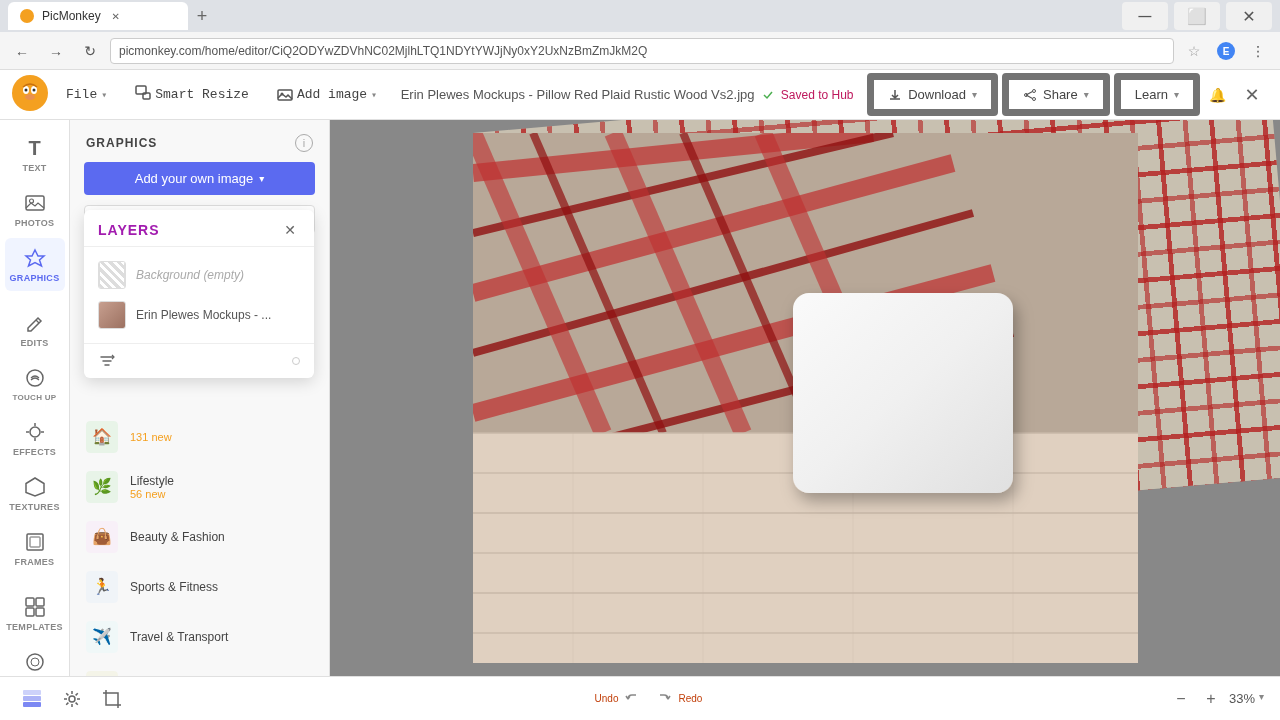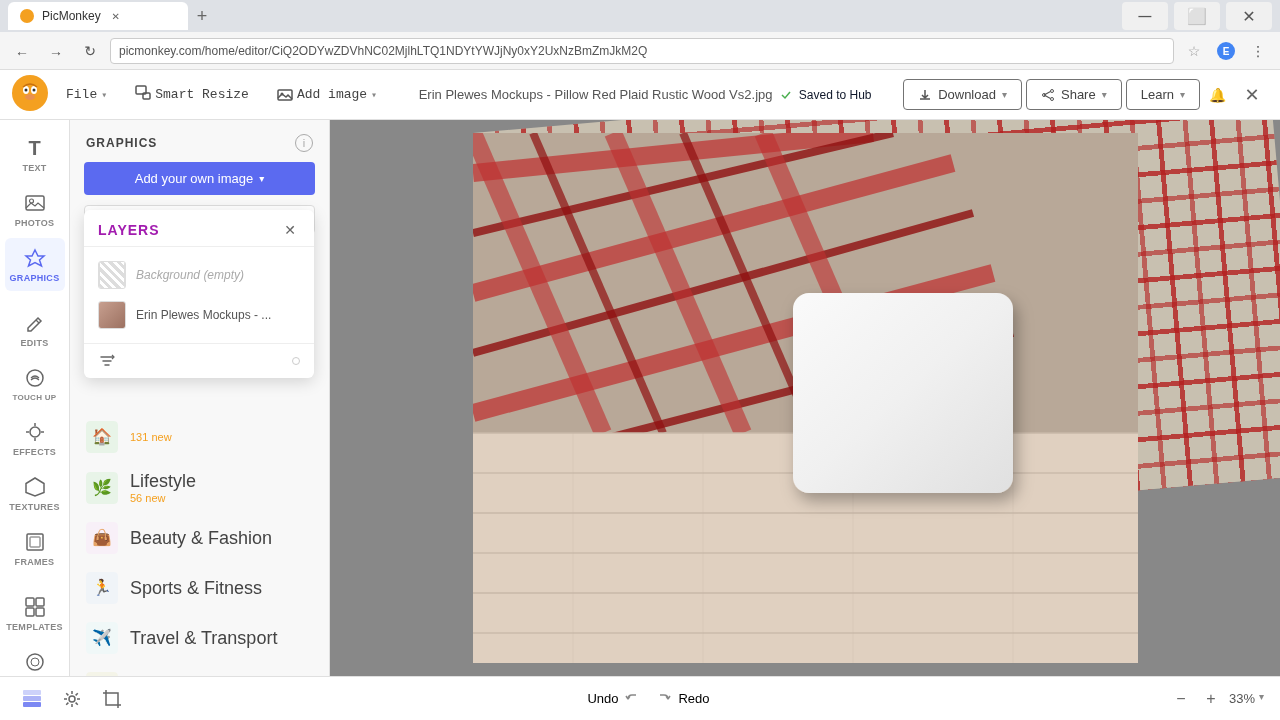--- a/index.html
+++ b/index.html
@@ -17,23 +17,23 @@
     .nav-btn { width: 28px; height: 28px; border-radius: 4px; display: flex; align-items: center; justify-content: center; color: #555; cursor: pointer; font-size: 14px; }
     .address-bar { flex: 1; height: 26px; border: 1px solid #ccc; border-radius: 4px; padding: 0 8px; font-size: 11px; color: #333; background: #fff; display: flex; align-items: center; }
     .toolbar-right { display: flex; align-items: center; gap: 4px; }
     .toolbar-icon { width: 28px; height: 28px; display: flex; align-items: center; justify-content: center; color: #555; cursor: pointer; font-size: 14px; }
 
     
     .app { display: flex; flex-direction: column; height: calc(720px - 70px); }
     .app-header { height: 50px; background: #fff; border-bottom: 1px solid #e0e0e0; display: flex; align-items: center; padding: 0 12px; gap: 8px; }
     .header-btn { display: flex; align-items: center; gap: 4px; padding: 6px 10px; border-radius: 4px; cursor: pointer; font-size: 13px; color: #444; border: none; background: none; font-family: Liberation Mono, monospace; }
     .header-center { flex: 1; display: flex; align-items: center; justify-content: center; gap: 8px; font-size: 13px; color: #555; }
-    .saved-badge { color: #0f172a; font-size: 12px; }
+    .saved-badge { color: #be185d; font-size: 12px; }
     .header-right { display: flex; align-items: center; gap: 4px; }
-    .header-action-btn { display: flex; align-items: center; gap: 6px; padding: 7px 14px; border-radius: 4px; cursor: pointer; font-size: 13px; color: #444; border: 1px solid #737373; background: #fff; }
+    .header-action-btn { display: flex; align-items: center; gap: 6px; padding: 7px 14px; border-radius: 4px; cursor: pointer; font-size: 13px; color: #444; border: 7px solid #737373; background: #fff; }
     .close-editor-btn { width: 32px; height: 32px; display: flex; align-items: center; justify-content: center; color: #666; cursor: pointer; font-size: 18px; }
 
     
     .app-body { display: flex; flex: 1; overflow: hidden; }
 
     
     .sidebar-icons { width: 70px; background: #fff; border-right: 1px solid #e0e0e0; display: flex; flex-direction: column; align-items: center; padding: 8px 0; gap: 2px; }
     .sidebar-item { display: flex; flex-direction: column; align-items: center; padding: 8px 4px; border-radius: 6px; cursor: pointer; width: 60px; gap: 3px; }
     .sidebar-item.active { background: #f0f4ff; }
     .sidebar-icon { width: 24px; height: 24px; display: flex; align-items: center; justify-content: center; color: #666; font-size: 18px; }
@@ -67,32 +67,32 @@
     .layer-name { font-size: 12px; color: #555; }
     .layer-name.empty { color: #aaa; font-style: italic; }
     .layers-footer { padding: 8px 14px; border-top: 1px solid #eee; display: flex; align-items: center; justify-content: space-between; }
     .layers-sort { display: flex; align-items: center; gap: 4px; color: #666; font-size: 14px; cursor: pointer; }
 
     
     .category-list { padding: 8px 0; overflow-y: auto; flex: 1; margin-top: 160px; }
     .category-item { display: flex; align-items: center; gap: 12px; padding: 9px 16px; cursor: pointer; }
     .category-icon { width: 32px; height: 32px; border-radius: 4px; overflow: hidden; display: flex; align-items: center; justify-content: center; flex-shrink: 0; }
     .category-text { flex: 1; }
-    .category-name { font-size: 18px; color: #444; font-weight: 500; }
+    .category-name { font-size: 12px; color: #444; font-weight: 500; }
     .category-sub { font-size: 11px; color: #f4a020; font-weight: 500; }
 
     
     .canvas-area { flex: 1; background: #888; display: flex; align-items: center; justify-content: center; position: relative; overflow: hidden; }
 
     
     .bottom-toolbar { height: 44px; background: #fff; border-top: 1px solid #e0e0e0; display: flex; align-items: center; justify-content: space-between; padding: 0 16px; }
     .bottom-left { display: flex; align-items: center; gap: 8px; }
     .bottom-tool-btn { width: 32px; height: 32px; display: flex; align-items: center; justify-content: center; color: #666; cursor: pointer; font-size: 18px; border-radius: 4px; }
     .bottom-center { display: flex; align-items: center; gap: 16px; }
-    .undo-redo-btn { display: flex; align-items: center; gap: 6px; color: #000000; font-size: 13px; cursor: pointer; }
+    .undo-redo-btn { display: flex; align-items: center; gap: 6px; color: #c2410c; font-size: 10px; cursor: pointer; }
     .bottom-right { display: flex; align-items: center; gap: 6px; }
     .zoom-btn { width: 24px; height: 24px; display: flex; align-items: center; justify-content: center; color: #666; cursor: pointer; font-size: 16px; }
     .zoom-label { font-size: 13px; color: #555; display: flex; align-items: flex-start; gap: 4px; }
 
     
     .pillow-canvas { 
       width: 665px; 
       height: 530px; 
       position: relative;
       background-color: #b8a898;

